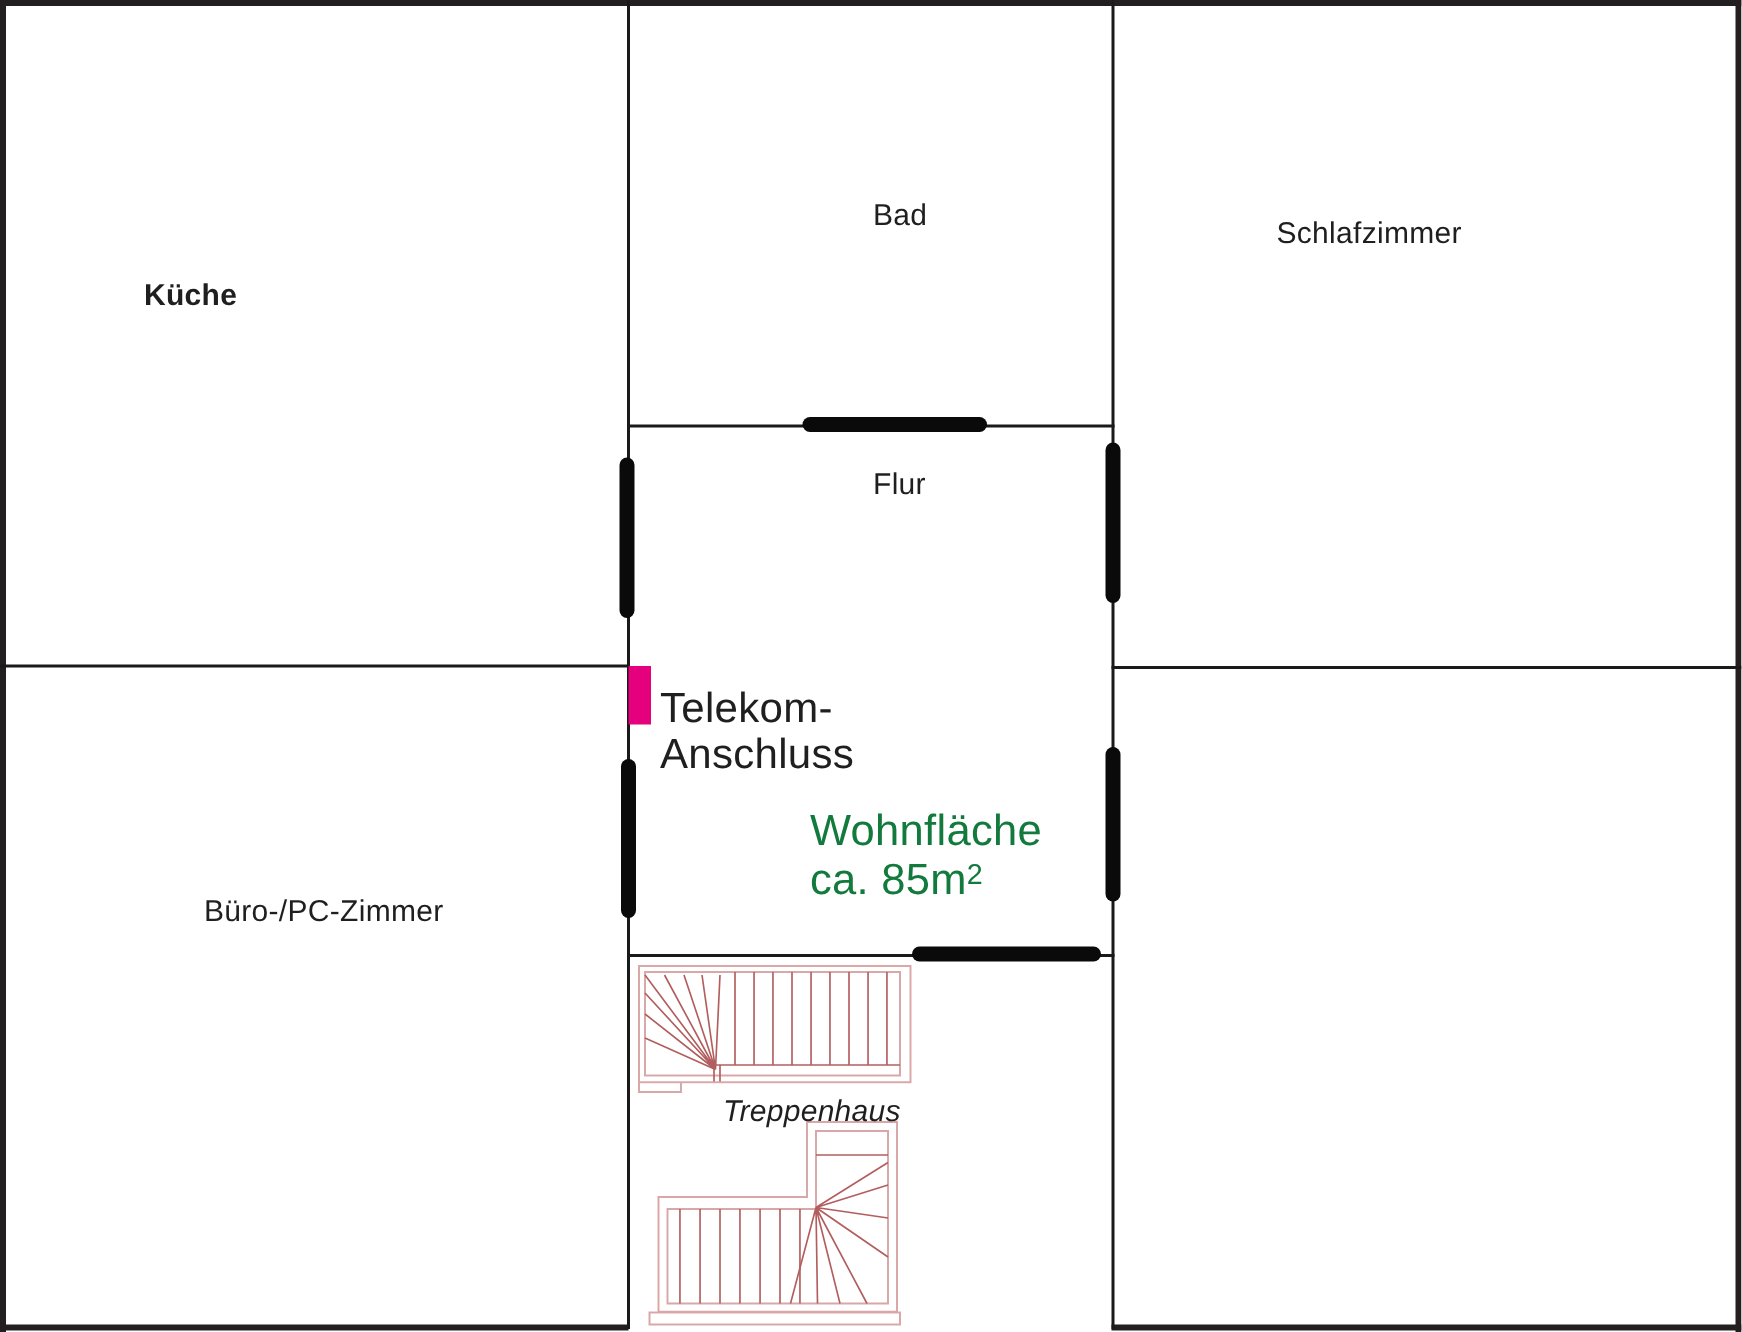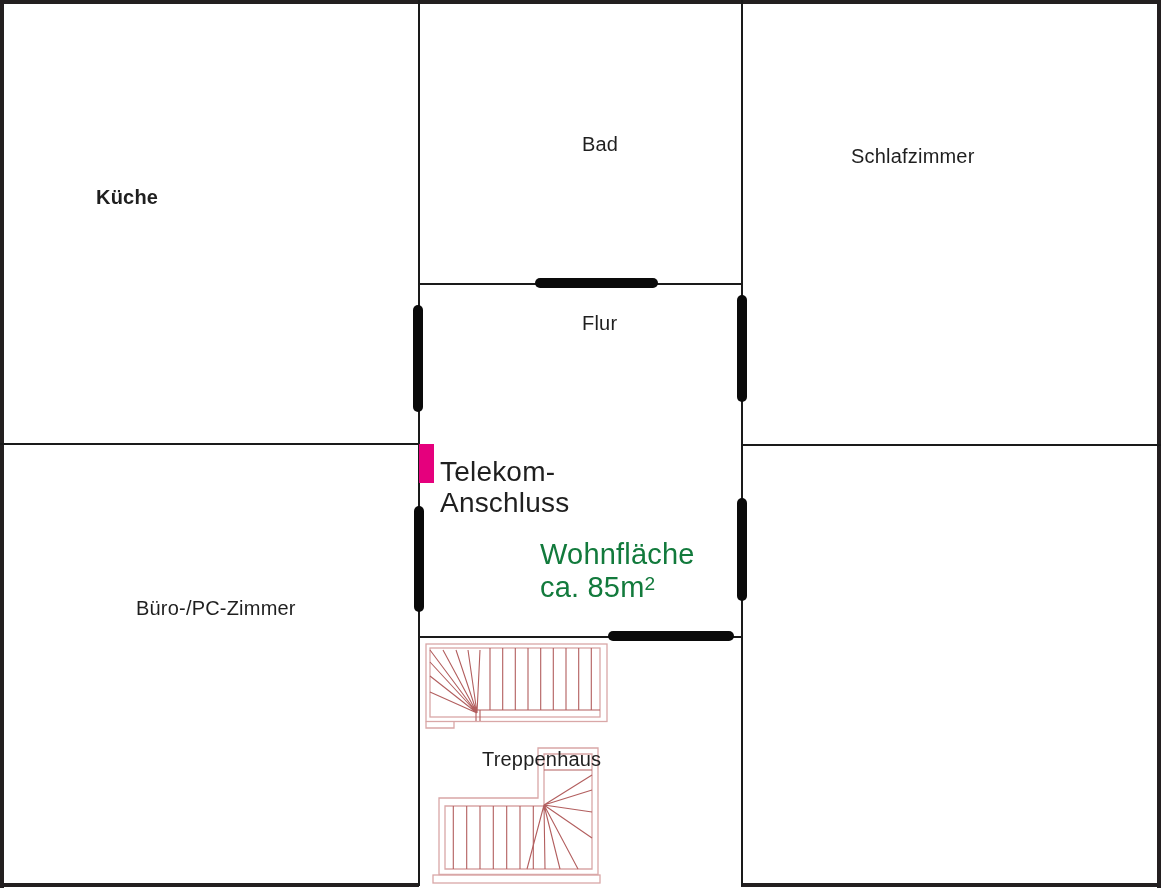--- a/index.html
+++ b/index.html
@@ -74,21 +74,21 @@
       <path class="dk" d="M28.3,66V129 M41.7,66V129 M55,66V129 M68.3,66V129 M81.7,66V129 M95,66V129 M108.3,66V129"></path>
       <path class="dk" d="M119,65 L167,35 M119,65 L167,50 M119,65 L167,72 M119,65 L167,98 M119,65 L153,129 M119,65 L135,129 M119,65 L120,129 M119,65 L102,129"></path>
     </g>
   </svg>
 
   <div class="label" style="left:96px;top:186px;font-weight:bold;">Küche</div>
   <div class="label" style="left:582px;top:133px;">Bad</div>
   <div class="label" style="left:851px;top:145px;text-align:center;">Schlafzimmer</div>
   <div class="label" style="left:534px;top:312px;margin-left:48px;">Flur</div>
   <div class="label" style="left:96px;top:597px;margin-left:40px;">Büro-/PC-Zimmer</div>
-  <div class="label" style="left:482px;top:748px;">Treppenhaus</div>
+  <div class="label" style="left:482px;top:730px;font-style:italic;">Treppenhaus</div>
 
   <div class="annotation" style="left:440px;top:456px;">
     <div>Telekom-</div>
     <div>Anschluss</div>
   </div>
 
   <div class="annotation green" style="left:526px;top:540px;margin-left:14px;">
     <div>Wohnfläche</div>
     <div>
       <span>ca. 85m</span><span class="sup">2</span>

